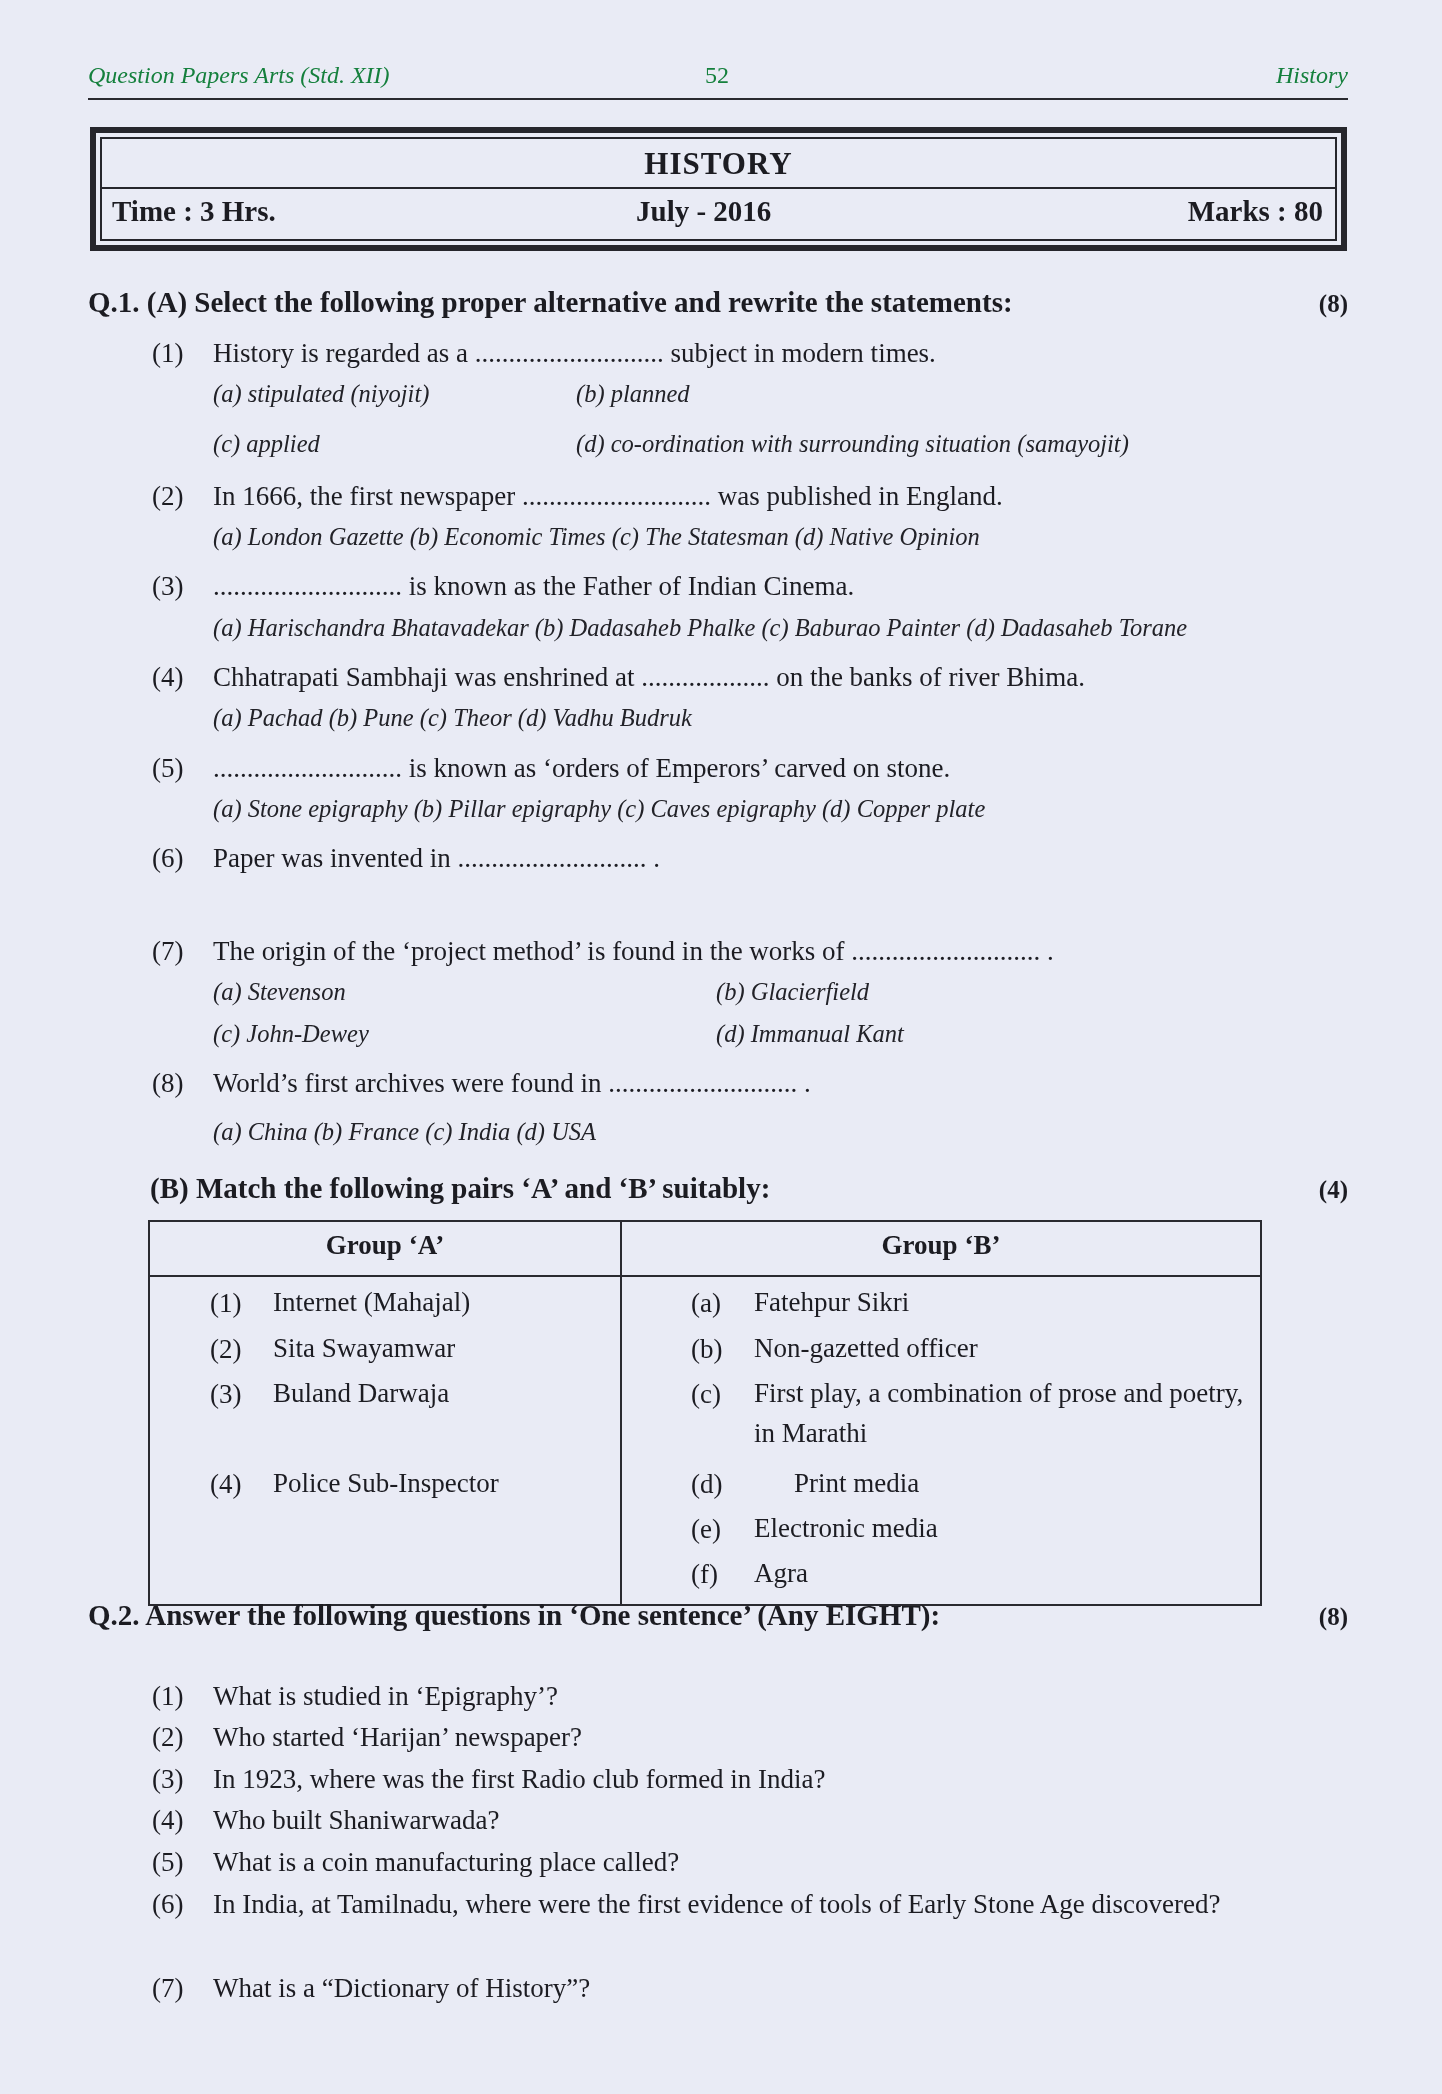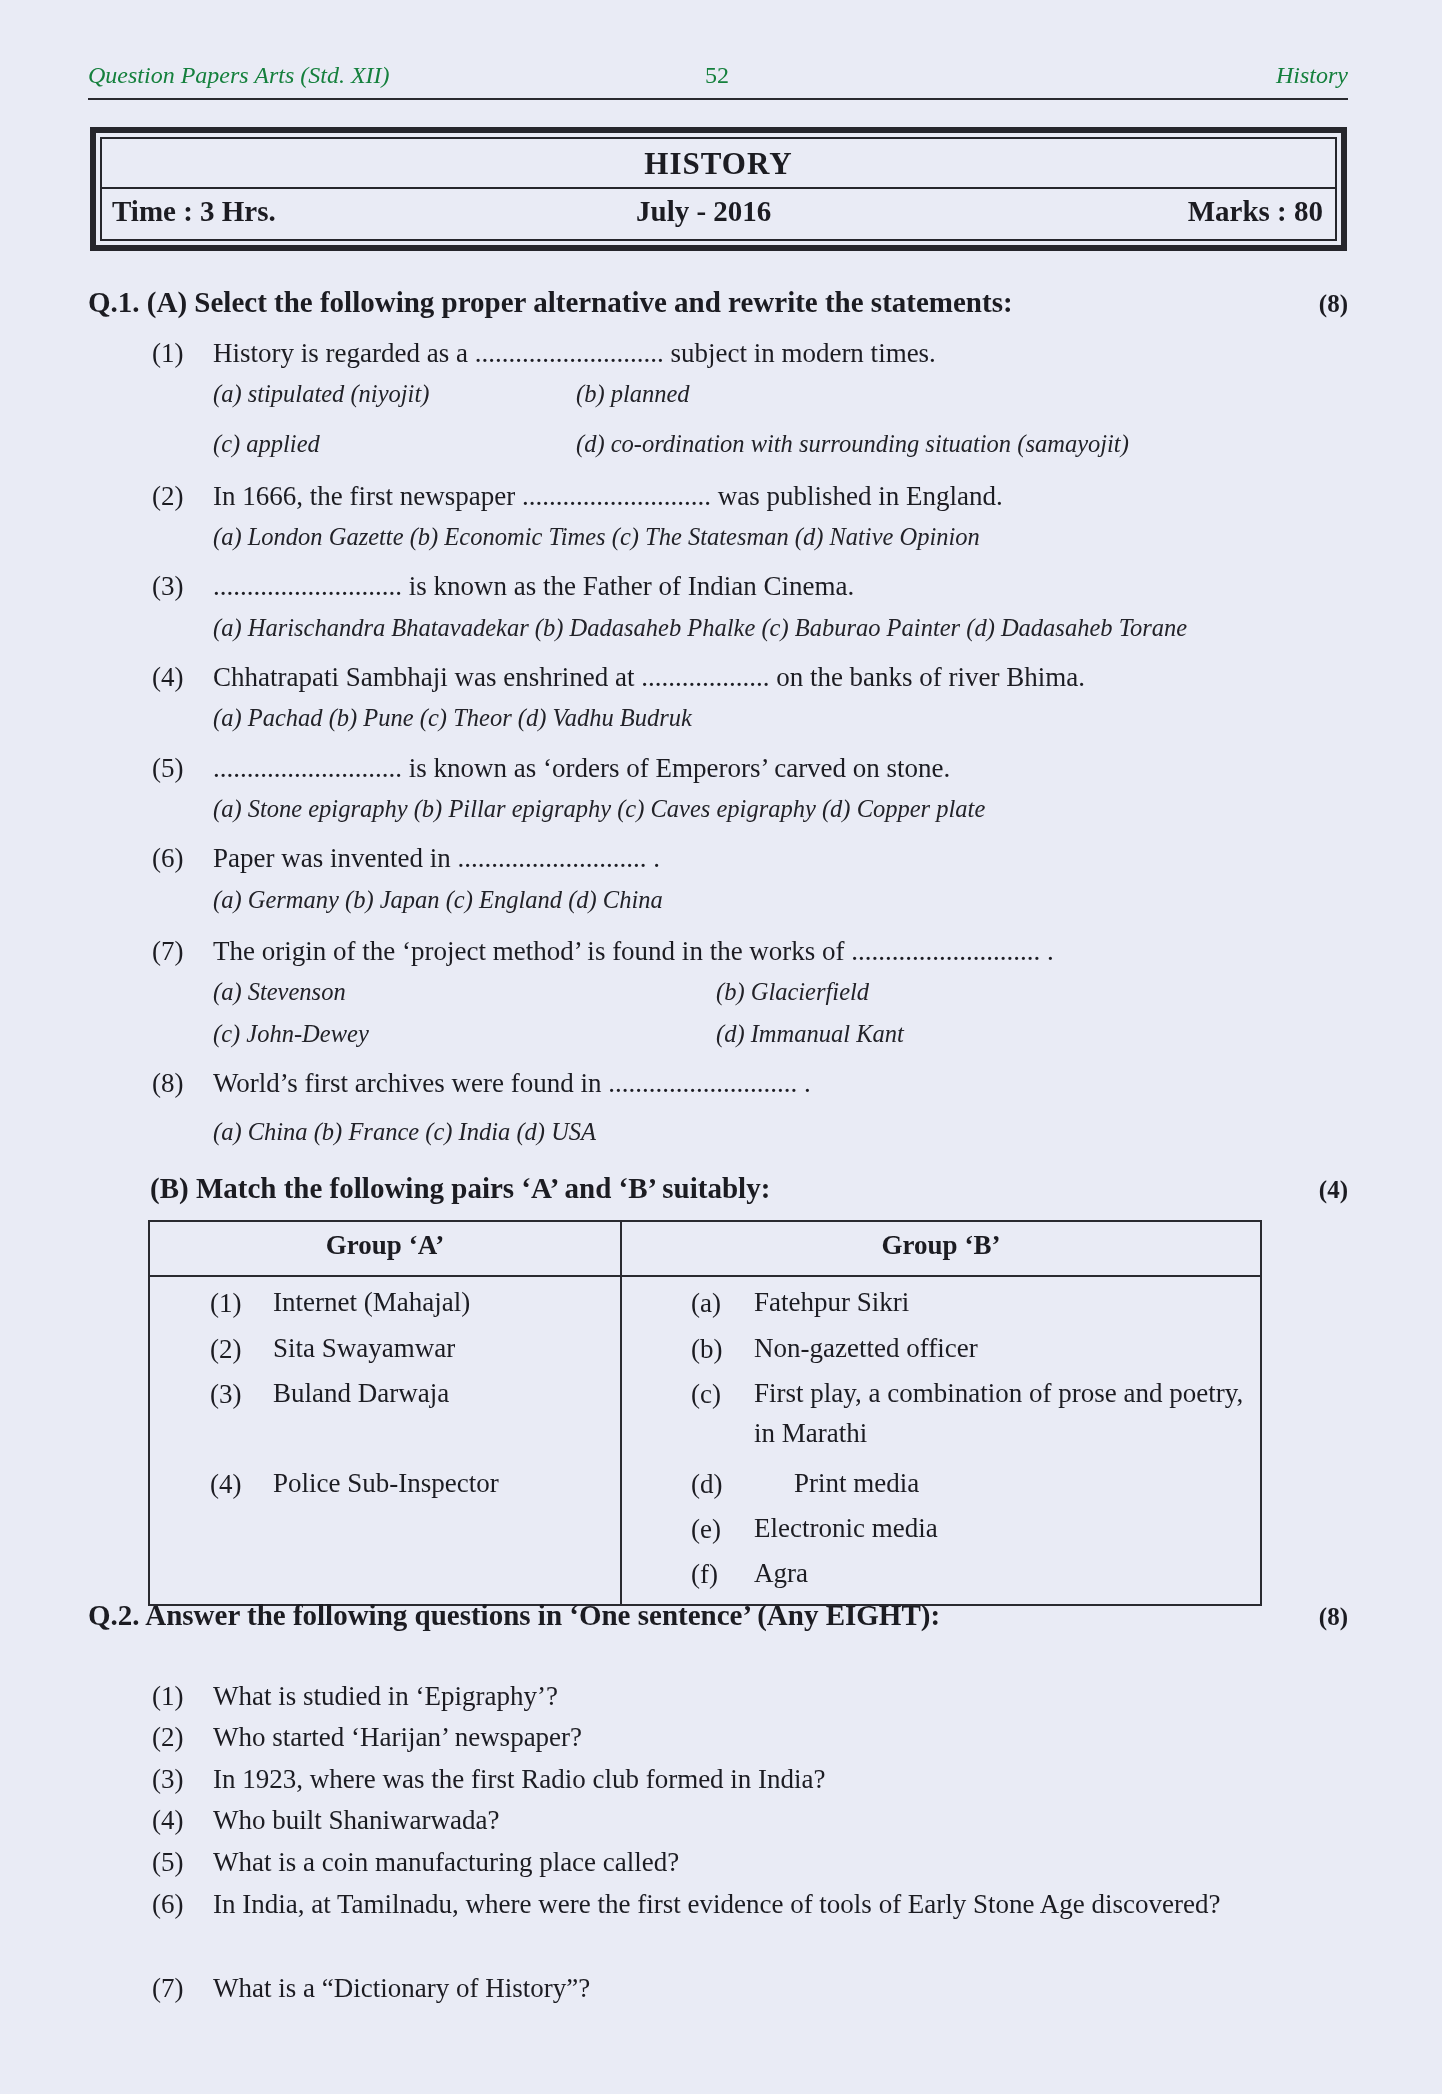--- a/index.html
+++ b/index.html
@@ -113,21 +113,20 @@
   <div class="item" style="top:753px;">
     <span class="num">(5)</span>
     <span class="txt">............................ is known as ‘orders of Emperors’ carved on stone.</span>
   </div>
   <div class="opts" style="top:795px;">(a) Stone epigraphy  (b) Pillar epigraphy  (c) Caves epigraphy  (d) Copper plate</div>
 
   <div class="item" style="top:843px;">
     <span class="num">(6)</span>
     <span class="txt">Paper was invented in ............................ .</span>
   </div>
-  <div class="opts" style="top:886px;">(a) Germany  (b) Japan  (c) England  (d) China</div>
 
   <div class="item" style="top:936px;">
     <span class="num">(7)</span>
     <span class="txt">The origin of the ‘project method’ is found in the works of ............................ .</span>
   </div>
   <div class="opts" style="top:978px;">(a) Stevenson</div>
   <div class="opts" style="top:978px; left:716px;">(b) Glacierfield</div>
   <div class="opts" style="top:1020px;">(c) John-Dewey</div>
   <div class="opts" style="top:1020px; left:716px;">(d) Immanual Kant</div>
 

